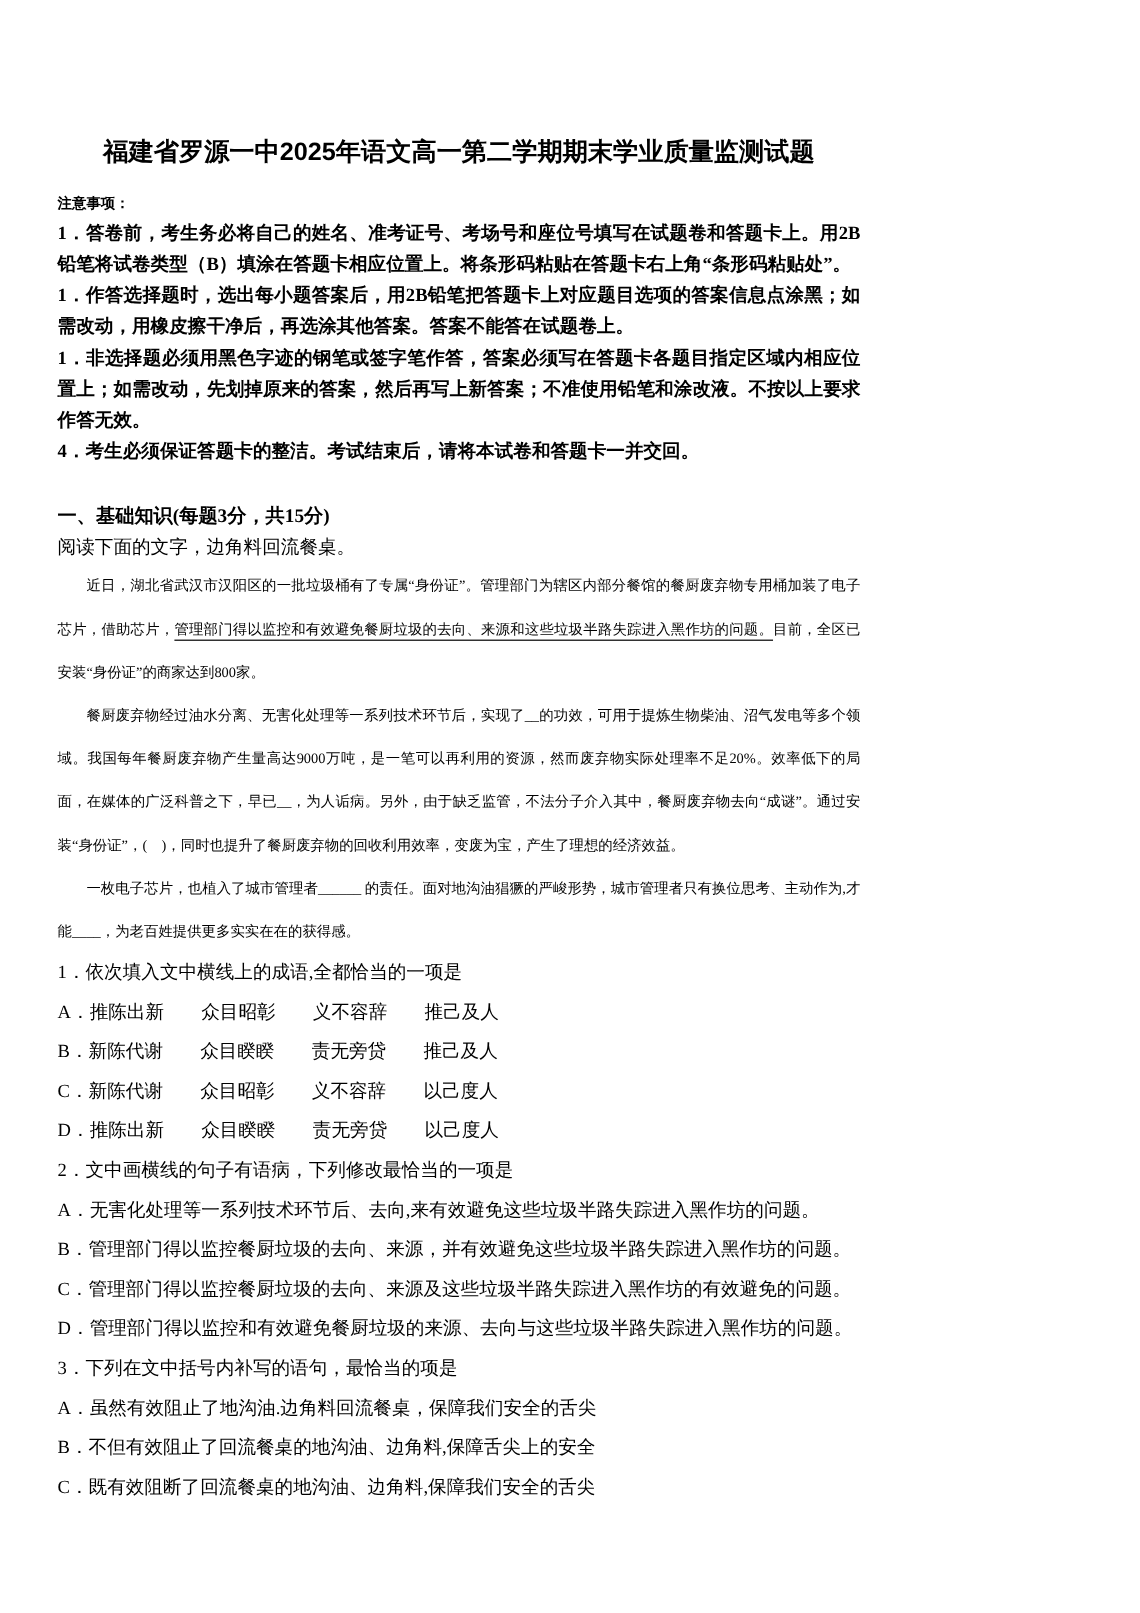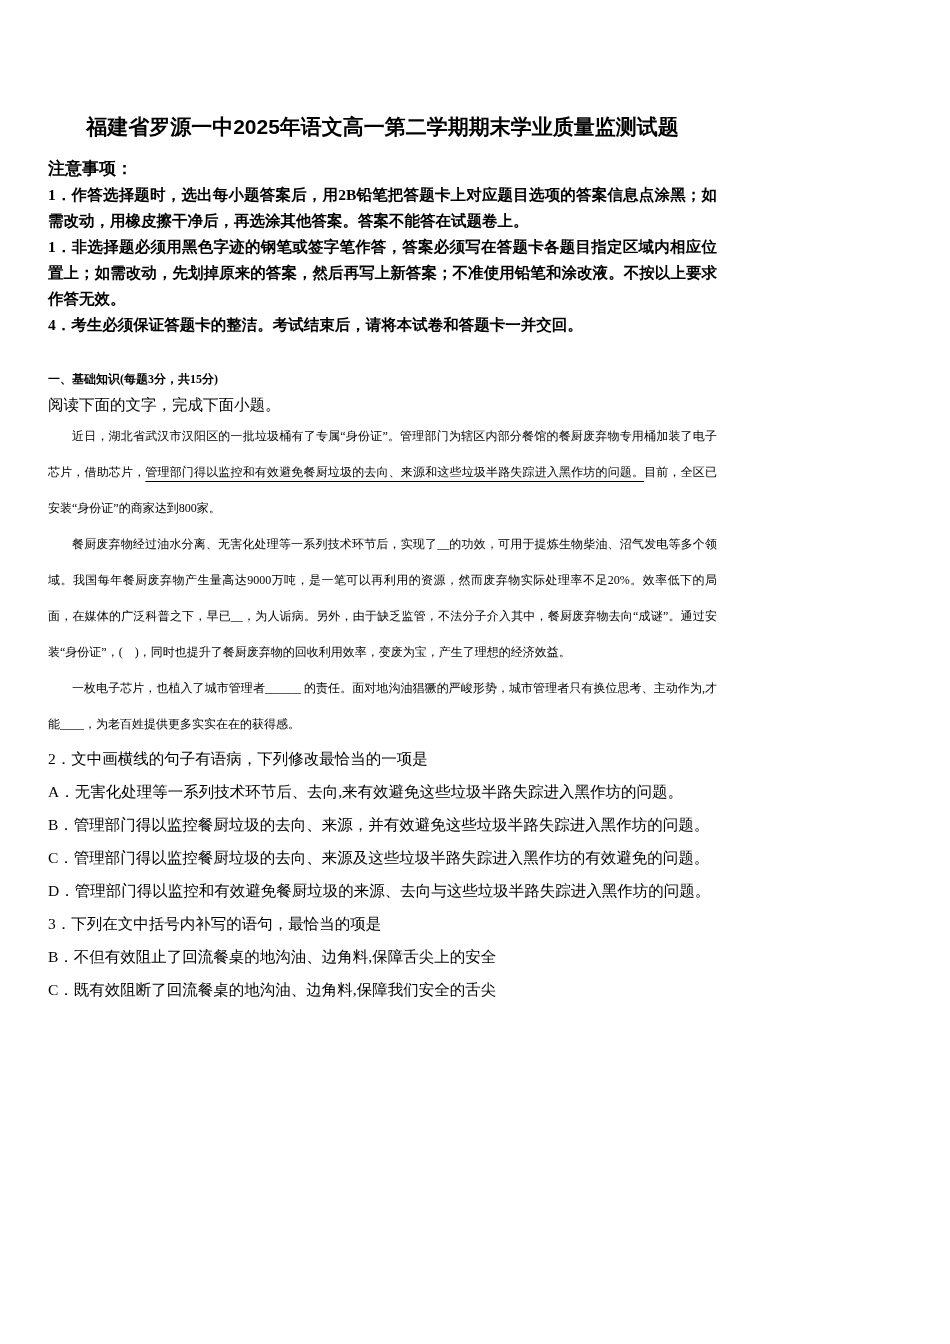--- a/index.html
+++ b/index.html
@@ -20,33 +20,33 @@
   .title {
     font-family: "Liberation Sans", "DejaVu Sans", sans-serif;
     font-size: 21px;
     font-weight: 700;
     text-align: center;
     margin: 0 0 16px 0;
     line-height: 26px;
   }
   .notice-heading {
     font-weight: 700;
-    font-size: 17px;
+    font-size: 12px;
     line-height: 26px;
   }
   .notice-item {
     margin: 0;
     font-weight: 700;
     font-size: 15.5px;
     line-height: 26px;
     text-align: justify;
   }
   .section-heading {
     font-weight: 700;
-    font-size: 12px;
+    font-size: 16px;
     line-height: 26px;
     margin-top: 28px;
   }
   .intro {
     margin: 0;
     font-size: 15.5px;
     line-height: 26px;
   }
   .passage p.para {
     margin: 0;
@@ -68,46 +68,55 @@
 </style>
 </head>
 <body>
 
 <div class="page">
 
   <h1 class="title">福建省罗源一中2025年语文高一第二学期期末学业质量监测试题</h1>
 
   <div class="notice">
     <div class="notice-heading">注意事项：</div>
+    <p class="notice-item">1．答卷前，考生务必将自己的姓名、准考证号、考场号和座位号填写在试题卷和答题卡上。用2B铅笔将试卷类型（B）填涂在答题卡相应位置上。将条形码粘贴在答题卡右上角“条形码粘贴处”。</p>
     <p class="notice-item">1．作答选择题时，选出每小题答案后，用2B铅笔把答题卡上对应题目选项的答案信息点涂黑；如需改动，用橡皮擦干净后，再选涂其他答案。答案不能答在试题卷上。</p>
     <p class="notice-item">1．非选择题必须用黑色字迹的钢笔或签字笔作答，答案必须写在答题卡各题目指定区域内相应位置上；如需改动，先划掉原来的答案，然后再写上新答案；不准使用铅笔和涂改液。不按以上要求作答无效。</p>
     <p class="notice-item">4．考生必须保证答题卡的整洁。考试结束后，请将本试卷和答题卡一并交回。</p>
   </div>
 
   <div class="section-heading">一、基础知识(每题3分，共15分)</div>
-  <p class="intro">阅读下面的文字，完成下面小题。</p>
+  <p class="intro">阅读下面的文字，边角料回流餐桌。</p>
 
   <div class="passage">
     <p class="para"><span>近日，湖北省武汉市汉阳区的一批垃圾桶有了专属“身份证”。管理部门为辖区内部分餐馆的餐厨废弃物专用桶加装了电子芯片，借助芯片，</span><span class="underlined">管理部门得以监控和有效避免餐厨垃圾的去向、来源和这些垃圾半路失踪进入黑作坊的问题。</span><span>目前，全区已安装“身份证”的商家达到800家。</span></p>
     <p class="para">餐厨废弃物经过油水分离、无害化处理等一系列技术环节后，实现了__的功效，可用于提炼生物柴油、沼气发电等多个领域。我国每年餐厨废弃物产生量高达9000万吨，是一笔可以再利用的资源，然而废弃物实际处理率不足20%。效率低下的局面，在媒体的广泛科普之下，早已__，为人诟病。另外，由于缺乏监管，不法分子介入其中，餐厨废弃物去向“成谜”。通过安装“身份证”，(　)，同时也提升了餐厨废弃物的回收利用效率，变废为宝，产生了理想的经济效益。</p>
     <p class="para">一枚电子芯片，也植入了城市管理者______ 的责任。面对地沟油猖獗的严峻形势，城市管理者只有换位思考、主动作为,才能____，为老百姓提供更多实实在在的获得感。</p>
   </div>
 
   <div class="questions">
 
+    <div class="question">
+      <p class="stem">1．依次填入文中横线上的成语,全都恰当的一项是</p>
+      <p class="option">A．推陈出新　　众目昭彰　　义不容辞　　推己及人</p>
+      <p class="option">B．新陈代谢　　众目睽睽　　责无旁贷　　推己及人</p>
+      <p class="option">C．新陈代谢　　众目昭彰　　义不容辞　　以己度人</p>
+      <p class="option">D．推陈出新　　众目睽睽　　责无旁贷　　以己度人</p>
+    </div>
 
     <div class="question">
       <p class="stem">2．文中画横线的句子有语病，下列修改最恰当的一项是</p>
       <p class="option">A．无害化处理等一系列技术环节后、去向,来有效避免这些垃圾半路失踪进入黑作坊的问题。</p>
       <p class="option">B．管理部门得以监控餐厨垃圾的去向、来源，并有效避免这些垃圾半路失踪进入黑作坊的问题。</p>
       <p class="option">C．管理部门得以监控餐厨垃圾的去向、来源及这些垃圾半路失踪进入黑作坊的有效避免的问题。</p>
       <p class="option">D．管理部门得以监控和有效避免餐厨垃圾的来源、去向与这些垃圾半路失踪进入黑作坊的问题。</p>
     </div>
 
     <div class="question">
       <p class="stem">3．下列在文中括号内补写的语句，最恰当的项是</p>
+      <p class="option">A．虽然有效阻止了地沟油.边角料回流餐桌，保障我们安全的舌尖</p>
       <p class="option">B．不但有效阻止了回流餐桌的地沟油、边角料,保障舌尖上的安全</p>
       <p class="option">C．既有效阻断了回流餐桌的地沟油、边角料,保障我们安全的舌尖</p>
     </div>
 
   </div>
 
 </div>
 
 </body></html>

